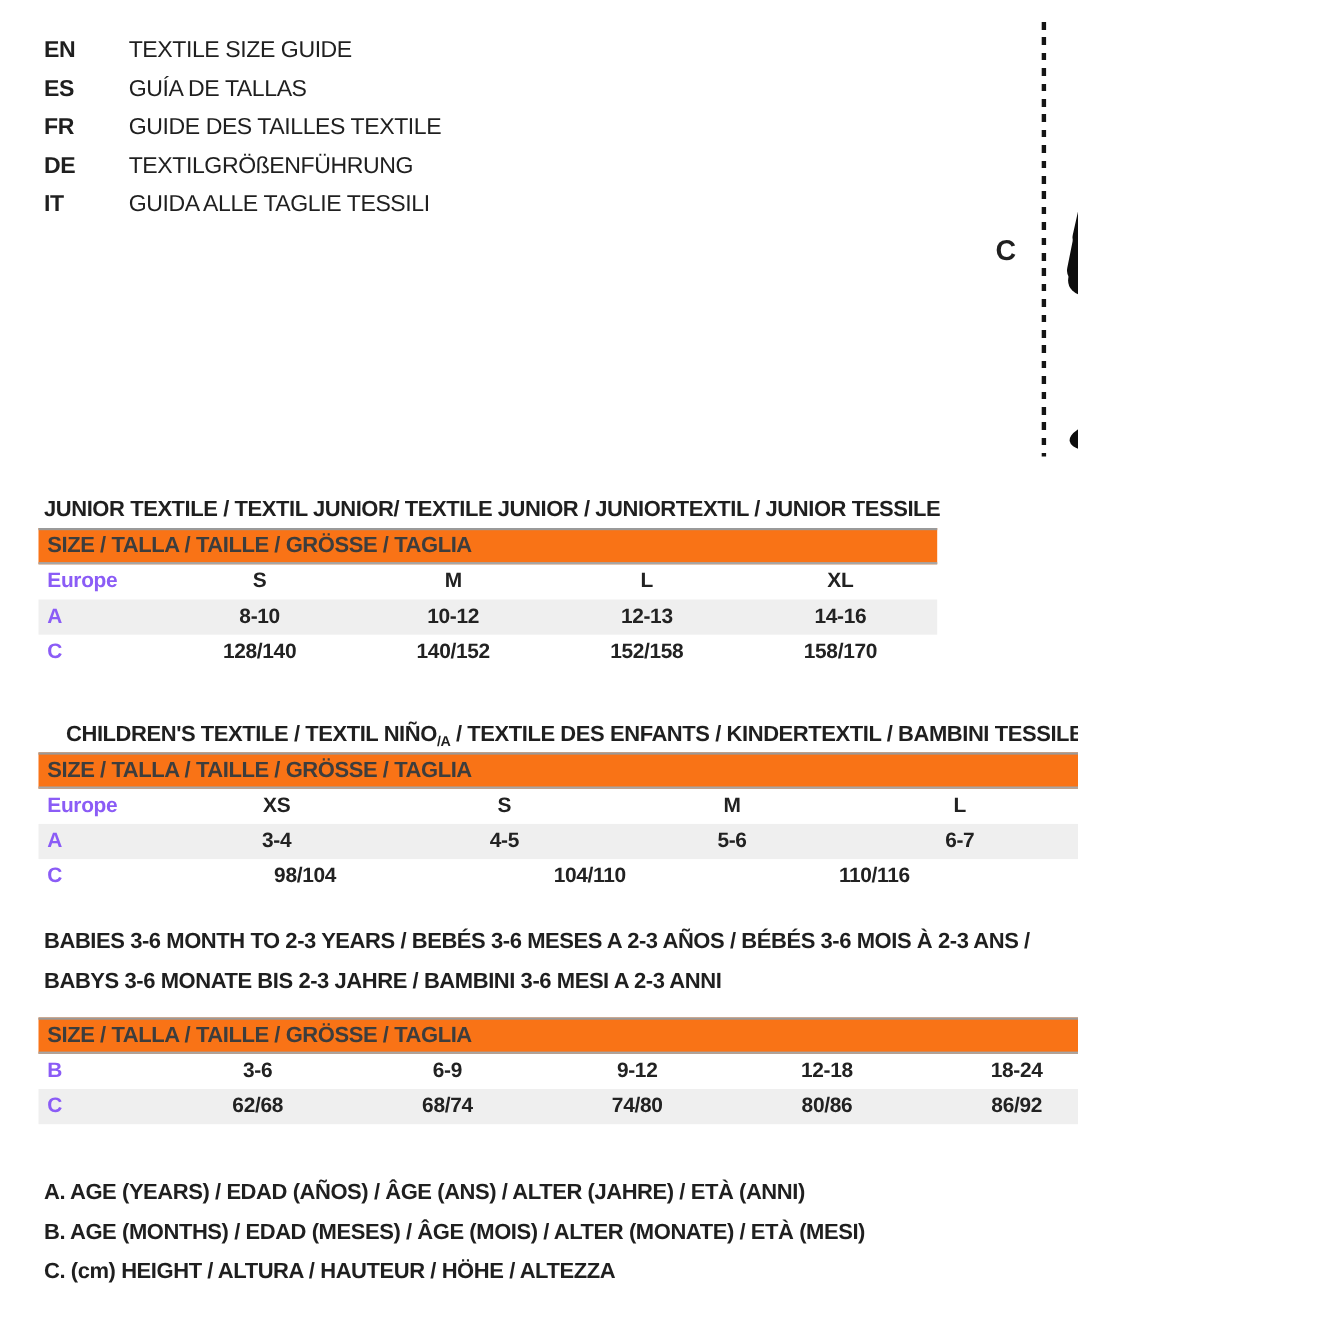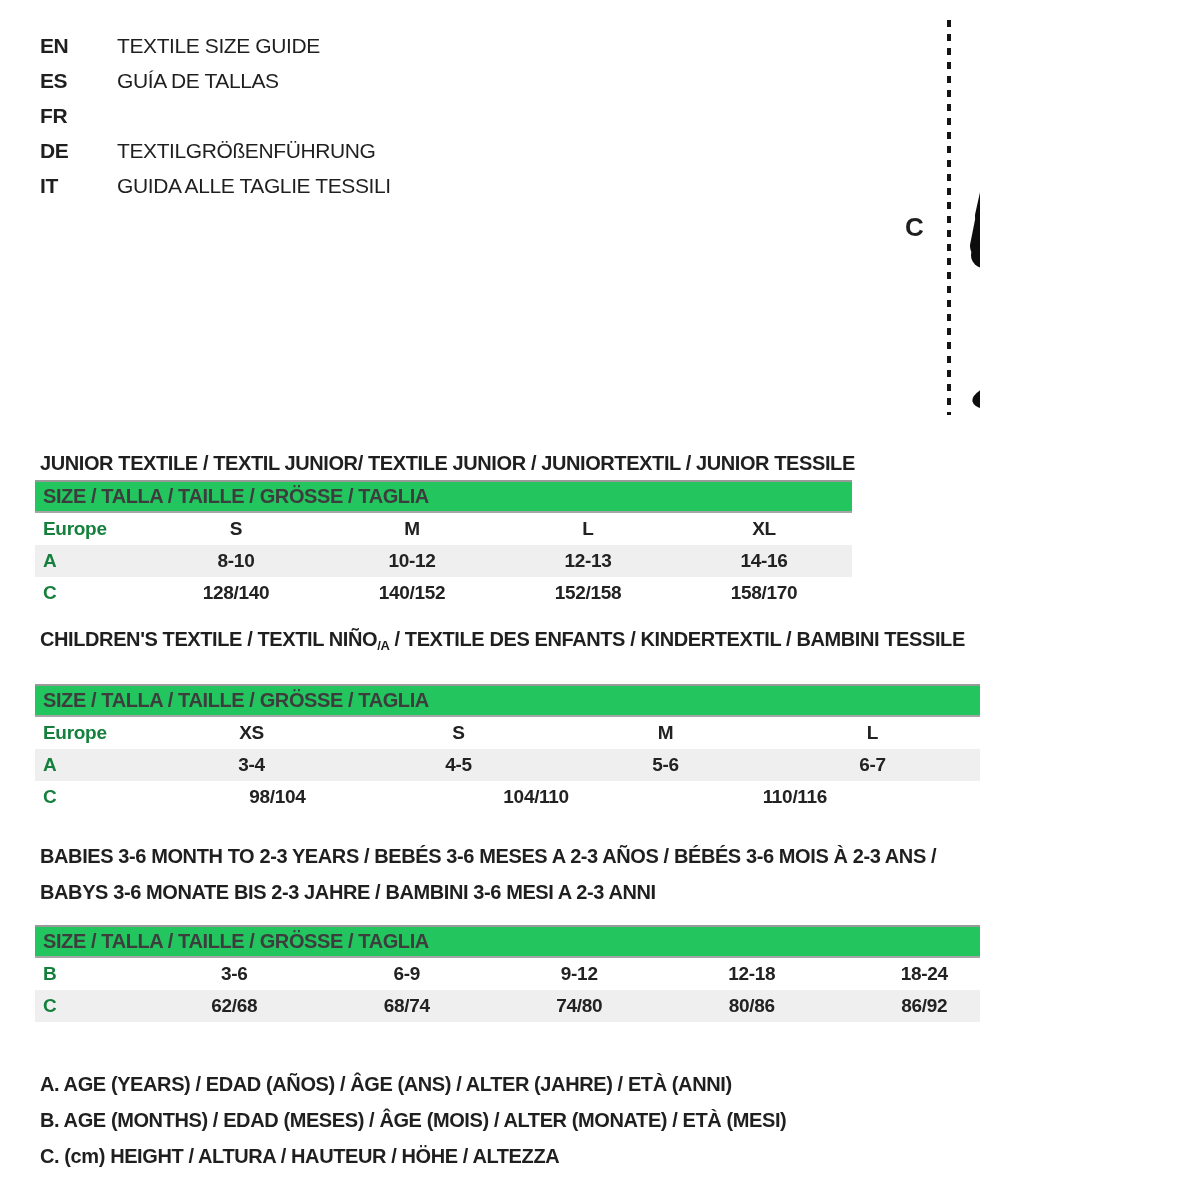--- a/index.html
+++ b/index.html
@@ -18,48 +18,49 @@
     background:repeating-linear-gradient(to bottom,#141414 0 7px,transparent 7px 14px);
   }
   .measure-label{position:absolute;left:905px;top:212px;font-size:26px;font-weight:700;}
   .toddler{position:absolute;left:966px;top:16px;}
   
   .sec-title{position:absolute;left:40px;font-size:20px;font-weight:700;letter-spacing:-0.4px;white-space:nowrap;}
   .sec-title .subsz{font-size:13px;vertical-align:-4px;font-weight:700;}
   .title2line{line-height:36px;}
   .tbl{position:absolute;left:35px;}
   .size-bar{
-    background:#22c55e;border-top:2px solid #9a9a9a;border-bottom:2px solid #a6a6a6;
+    background:#f97316;border-top:2px solid #9a9a9a;border-bottom:2px solid #a6a6a6;
     height:29px;line-height:29px;padding-left:8px;
     font-size:20px;font-weight:700;color:#3d3d3d;letter-spacing:-0.4px;
   }
   .trow{display:flex;height:32px;line-height:32px;}
   .trow.shaded{background:#efefef;}
   .cell{flex:1;text-align:center;font-size:19px;font-weight:700;letter-spacing:-0.3px;color:#222;}
-  .cell.lbl{flex:0 0 105px;text-align:left;padding-left:8px;color:#15803d;}
+  .cell.lbl{flex:0 0 105px;text-align:left;padding-left:8px;color:#8b5cf6;}
   
   .legend{position:absolute;left:40px;top:1066px;}
   .legend-line{height:36px;line-height:36px;font-size:20px;font-weight:700;letter-spacing:-0.4px;white-space:nowrap;}
 </style>
 </head>
 <body>
 
 <div class="page">
 
   <div class="lang-list">
     <div class="lang-row">
       <span class="lang-code">EN</span>
       <span class="lang-title">TEXTILE SIZE GUIDE</span>
     </div>
     <div class="lang-row">
       <span class="lang-code">ES</span>
       <span class="lang-title">GUÍA DE TALLAS</span>
     </div>
     <div class="lang-row">
       <span class="lang-code">FR</span>
+      <span class="lang-title">GUIDE DES TAILLES TEXTILE</span>
     </div>
     <div class="lang-row">
       <span class="lang-code">DE</span>
       <span class="lang-title">TEXTILGRÖßENFÜHRUNG</span>
     </div>
     <div class="lang-row">
       <span class="lang-code">IT</span>
       <span class="lang-title">GUIDA ALLE TAGLIE TESSILI</span>
     </div>
   </div>
@@ -129,21 +130,21 @@
     </div>
     <div class="trow">
       <span class="cell lbl">C</span>
       <span class="cell">128/140</span>
       <span class="cell">140/152</span>
       <span class="cell">152/158</span>
       <span class="cell">158/170</span>
     </div>
   </div>
 
-  <div class="sec-title" style="top:628px;">
+  <div class="sec-title" style="top:657px;margin-left:20px;">
     <span>CHILDREN'S TEXTILE / TEXTIL NIÑO</span><span class="subsz">/A</span><span> / TEXTILE DES ENFANTS / KINDERTEXTIL / BAMBINI TESSILE</span>
   </div>
   <div class="tbl" style="top:684px;width:1148px;">
     <div class="size-bar">SIZE / TALLA / TAILLE / GRÖSSE / TAGLIA</div>
     <div class="trow">
       <span class="cell lbl">Europe</span>
       <span class="cell">XS</span>
       <span class="cell">S</span>
       <span class="cell">M</span>
       <span class="cell">L</span>

